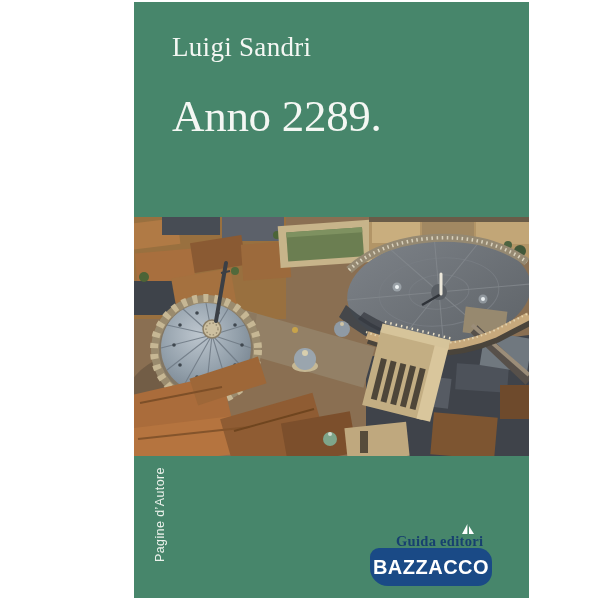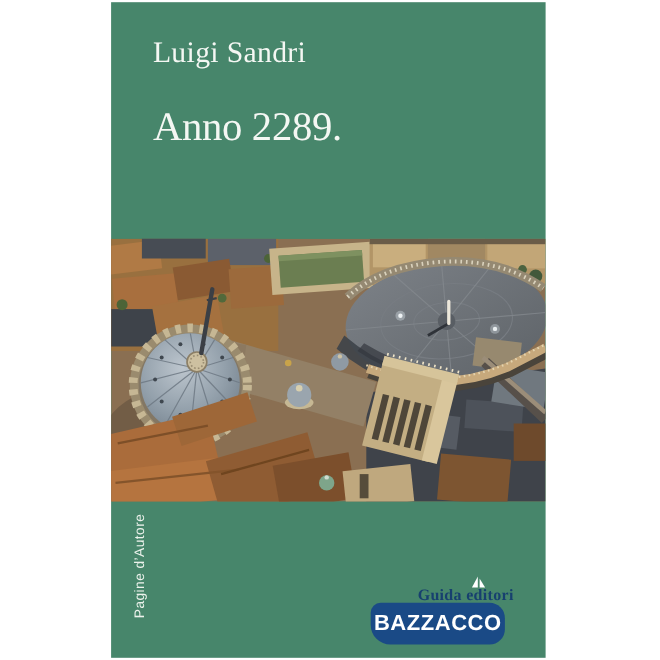--- a/index.html
+++ b/index.html
@@ -6,20 +6,21 @@
     margin: 0; padding: 0;
     width: 600px; height: 600px;
     background: #ffffff;
     font-family: "Liberation Sans", sans-serif;
     overflow: hidden;
   }
   .page {
     position: relative;
     width: 513px; height: 600px;
     background: var(--page-bg, #ffffff);
+    margin-left: 33px;
   }
   .cover {
     position: absolute;
     left: 101px; top: 2px;
     width: 395px; height: 596px;
     background: var(--cover-green, #47866B);
     overflow: hidden;
   }
   .author {
     position: absolute;
@@ -28,21 +29,21 @@
     font-family: "Liberation Serif", serif;
     font-size: 27px;
     letter-spacing: 0.3px;
     white-space: nowrap;
   }
   .title {
     position: absolute;
     left: 38px; top: 94px;
     color: var(--title-text, #F4F7F3);
     font-family: "Liberation Serif", serif;
-    font-size: 37px;
+    font-size: 45px;
     line-height: 40px;
     letter-spacing: -0.3px;
     white-space: nowrap;
   }
   .title span { display: block; }
   .photo {
     position: absolute;
     left: 0; top: 215px;
     width: 395px; height: 239px;
     line-height: 0;
@@ -56,21 +57,21 @@
     letter-spacing: 0.4px;
     writing-mode: vertical-rl;
     transform: rotate(180deg);
     text-align: center;
     white-space: nowrap;
   }
   .guida {
     position: absolute;
     left: 262px; top: 531px;
     width: 104px;
-    text-align: right;
+    text-align: left;
     color: var(--house-blue, #17406F);
     font-family: "Liberation Serif", serif;
     font-weight: bold;
     font-size: 14.5px;
     letter-spacing: 0.3px;
     z-index: 1;
     white-space: nowrap;
   }
   .sail {
     position: absolute;

